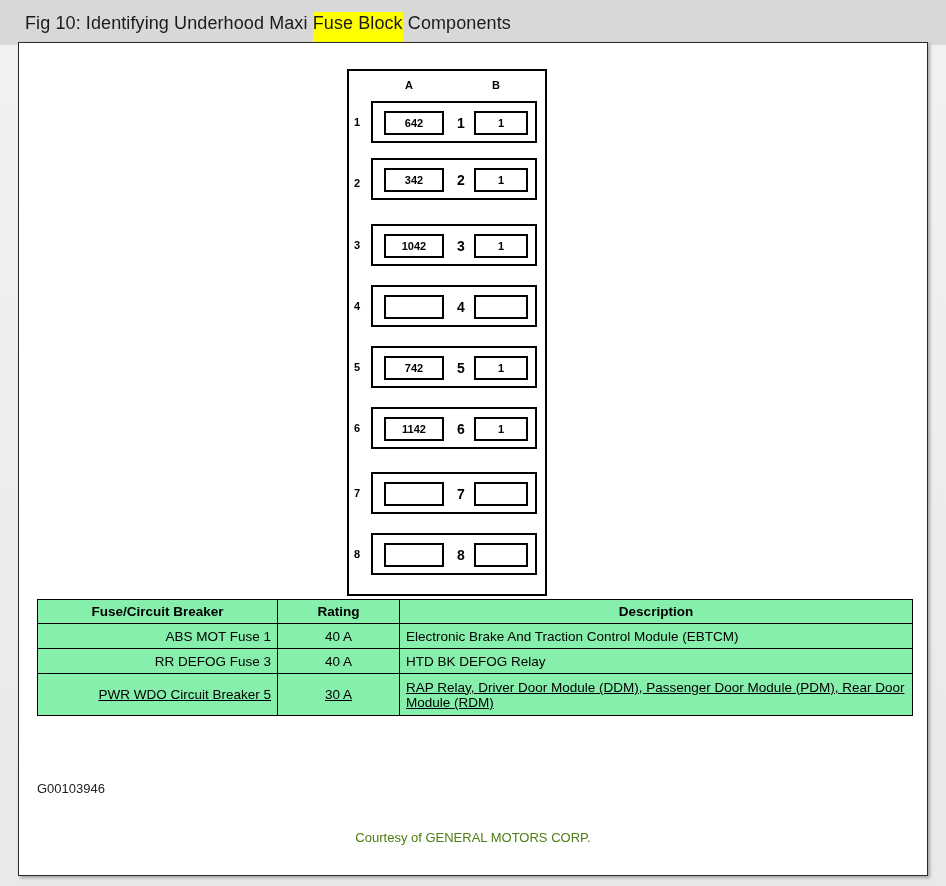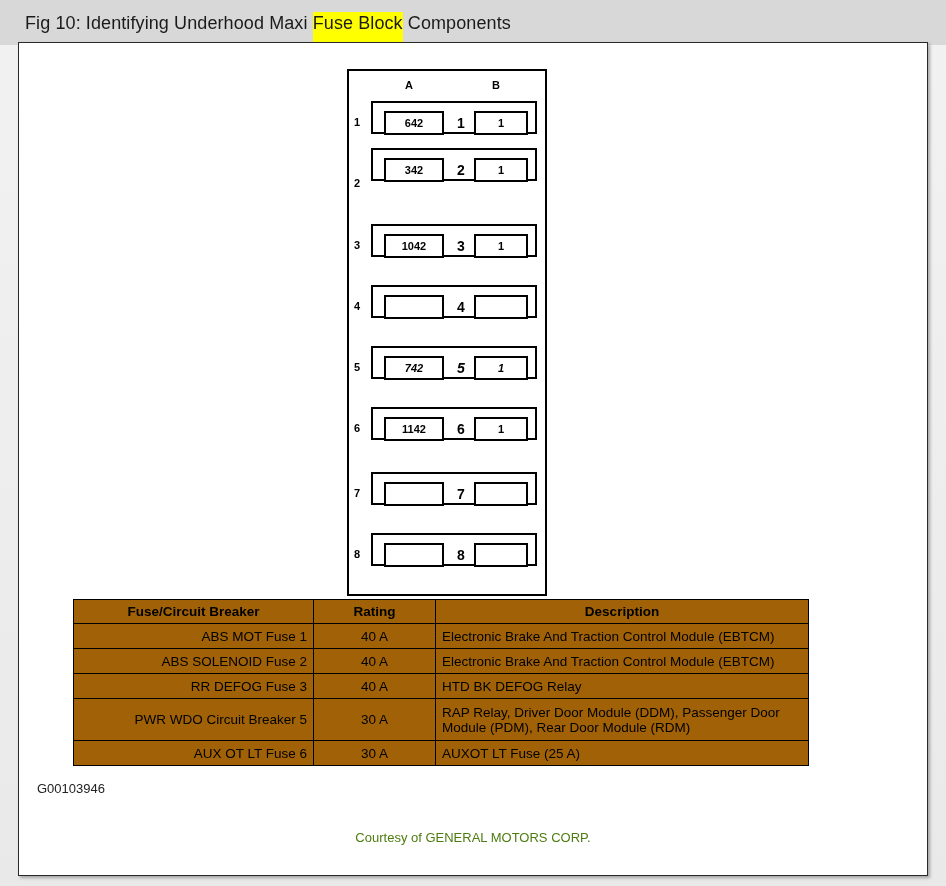--- a/index.html
+++ b/index.html
@@ -90,21 +90,21 @@
     text-align: center;
     width: 20px;
   }
   .col-head.a { left: 70px; }
   .col-head.b { left: 157px; }
 
   .row {
     position: absolute;
     left: 42px;
     width: 166px;
-    height: 33px;
+    height: 42px;
     border: 2px solid #000;
     box-sizing: border-box;
     background: #fff;
   }
   .row-num {
     position: absolute;
     left: 20px;
     width: 16px;
     height: 42px;
     line-height: 42px;
@@ -139,45 +139,44 @@
     font-size: 14px;
     font-weight: bold;
     color: #000;
   }
 
   
   .fuse-table {
     position: absolute;
     left: 18px;
     top: 556px;
-    width: 736px;
+    width: 876px;
     border-collapse: collapse;
-    background: #a16207;
-    margin-left: 36px;
+    background: #86efac;
   }
   .fuse-table th,
   .fuse-table td {
     border: 1px solid #000;
     font-size: 13.5px;
     color: #000;
     padding: 3px 6px;
     box-sizing: border-box;
   }
   .fuse-table th {
     font-weight: bold;
     text-align: center;
     height: 24px;
   }
   .col-name  { width: 240px; text-align: center; }
   .col-rate  { width: 122px; text-align: center; }
   .col-desc  { text-align: left; padding-left: 8px; }
   .fuse-table td.col-name { text-align: right; }
   .fuse-table td.col-rate { text-align: center; }
   .fuse-table tbody tr { height: 25px; }
-  .fuse-table tbody tr.tall { height: 42px; }
+  .fuse-table tbody tr.tall { height: 42px; text-decoration: underline; }
 
   .fig-id {
     position: absolute;
     left: 18px;
     top: 738px;
     font-size: 13px;
     color: #222;
   }
   .courtesy {
     position: absolute;
@@ -207,42 +206,42 @@
       <div class="col-head b">B</div>
 
       <div class="row-num" style="top:32px;">1</div>
       <div class="row" style="top:32px;">
         <div class="cell a">642</div>
         <div class="mid-num">1</div>
         <div class="cell b">1</div>
       </div>
 
       <div class="row-num" style="top:93px;">2</div>
-      <div class="row" style="top:79px;">
+      <div class="row" style="top:89px;">
         <div class="cell a">342</div>
         <div class="mid-num">2</div>
         <div class="cell b">1</div>
       </div>
 
       <div class="row-num" style="top:155px;">3</div>
       <div class="row" style="top:155px;padding-left:20px;">
         <div class="cell a">1042</div>
         <div class="mid-num">3</div>
         <div class="cell b">1</div>
       </div>
 
       <div class="row-num" style="top:216px;">4</div>
       <div class="row" style="top:216px;">
         <div class="cell a"></div>
         <div class="mid-num">4</div>
         <div class="cell b"></div>
       </div>
 
       <div class="row-num" style="top:277px;">5</div>
-      <div class="row" style="top:277px;font-style:italic;">
+      <div class="row" style="top:277px;">
         <div class="cell a">742</div>
         <div class="mid-num">5</div>
         <div class="cell b">1</div>
       </div>
 
       <div class="row-num" style="top:338px;">6</div>
       <div class="row" style="top:338px;padding-left:15px;">
         <div class="cell a">1142</div>
         <div class="mid-num">6</div>
         <div class="cell b">1</div>
@@ -271,39 +270,29 @@
           <th class="col-desc">Description</th>
         </tr>
       </thead>
       <tbody>
         <tr>
           <td class="col-name">ABS MOT Fuse 1</td>
           <td class="col-rate">40 A</td>
           <td class="col-desc">Electronic Brake And Traction Control Module (EBTCM)</td>
         </tr>
         <tr>
-          <td class="col-name">ABS SOLENOID Fuse 2</td>
-          <td class="col-rate">40 A</td>
-          <td class="col-desc">Electronic Brake And Traction Control Module (EBTCM)</td>
-        </tr>
-        <tr>
           <td class="col-name">RR DEFOG Fuse 3</td>
           <td class="col-rate">40 A</td>
           <td class="col-desc">HTD BK DEFOG Relay</td>
         </tr>
         <tr class="tall">
           <td class="col-name">PWR WDO Circuit Breaker 5</td>
           <td class="col-rate">30 A</td>
           <td class="col-desc">RAP Relay, Driver Door Module (DDM), Passenger Door Module (PDM), Rear Door Module (RDM)</td>
         </tr>
-        <tr>
-          <td class="col-name">AUX OT LT Fuse 6</td>
-          <td class="col-rate">30 A</td>
-          <td class="col-desc">AUXOT LT Fuse (25 A)</td>
-        </tr>
       </tbody>
     </table>
 
     <div class="fig-id">G00103946</div>
     <div class="courtesy">Courtesy of GENERAL MOTORS CORP.</div>
 
   </div>
 </div>
 
 </body></html>

